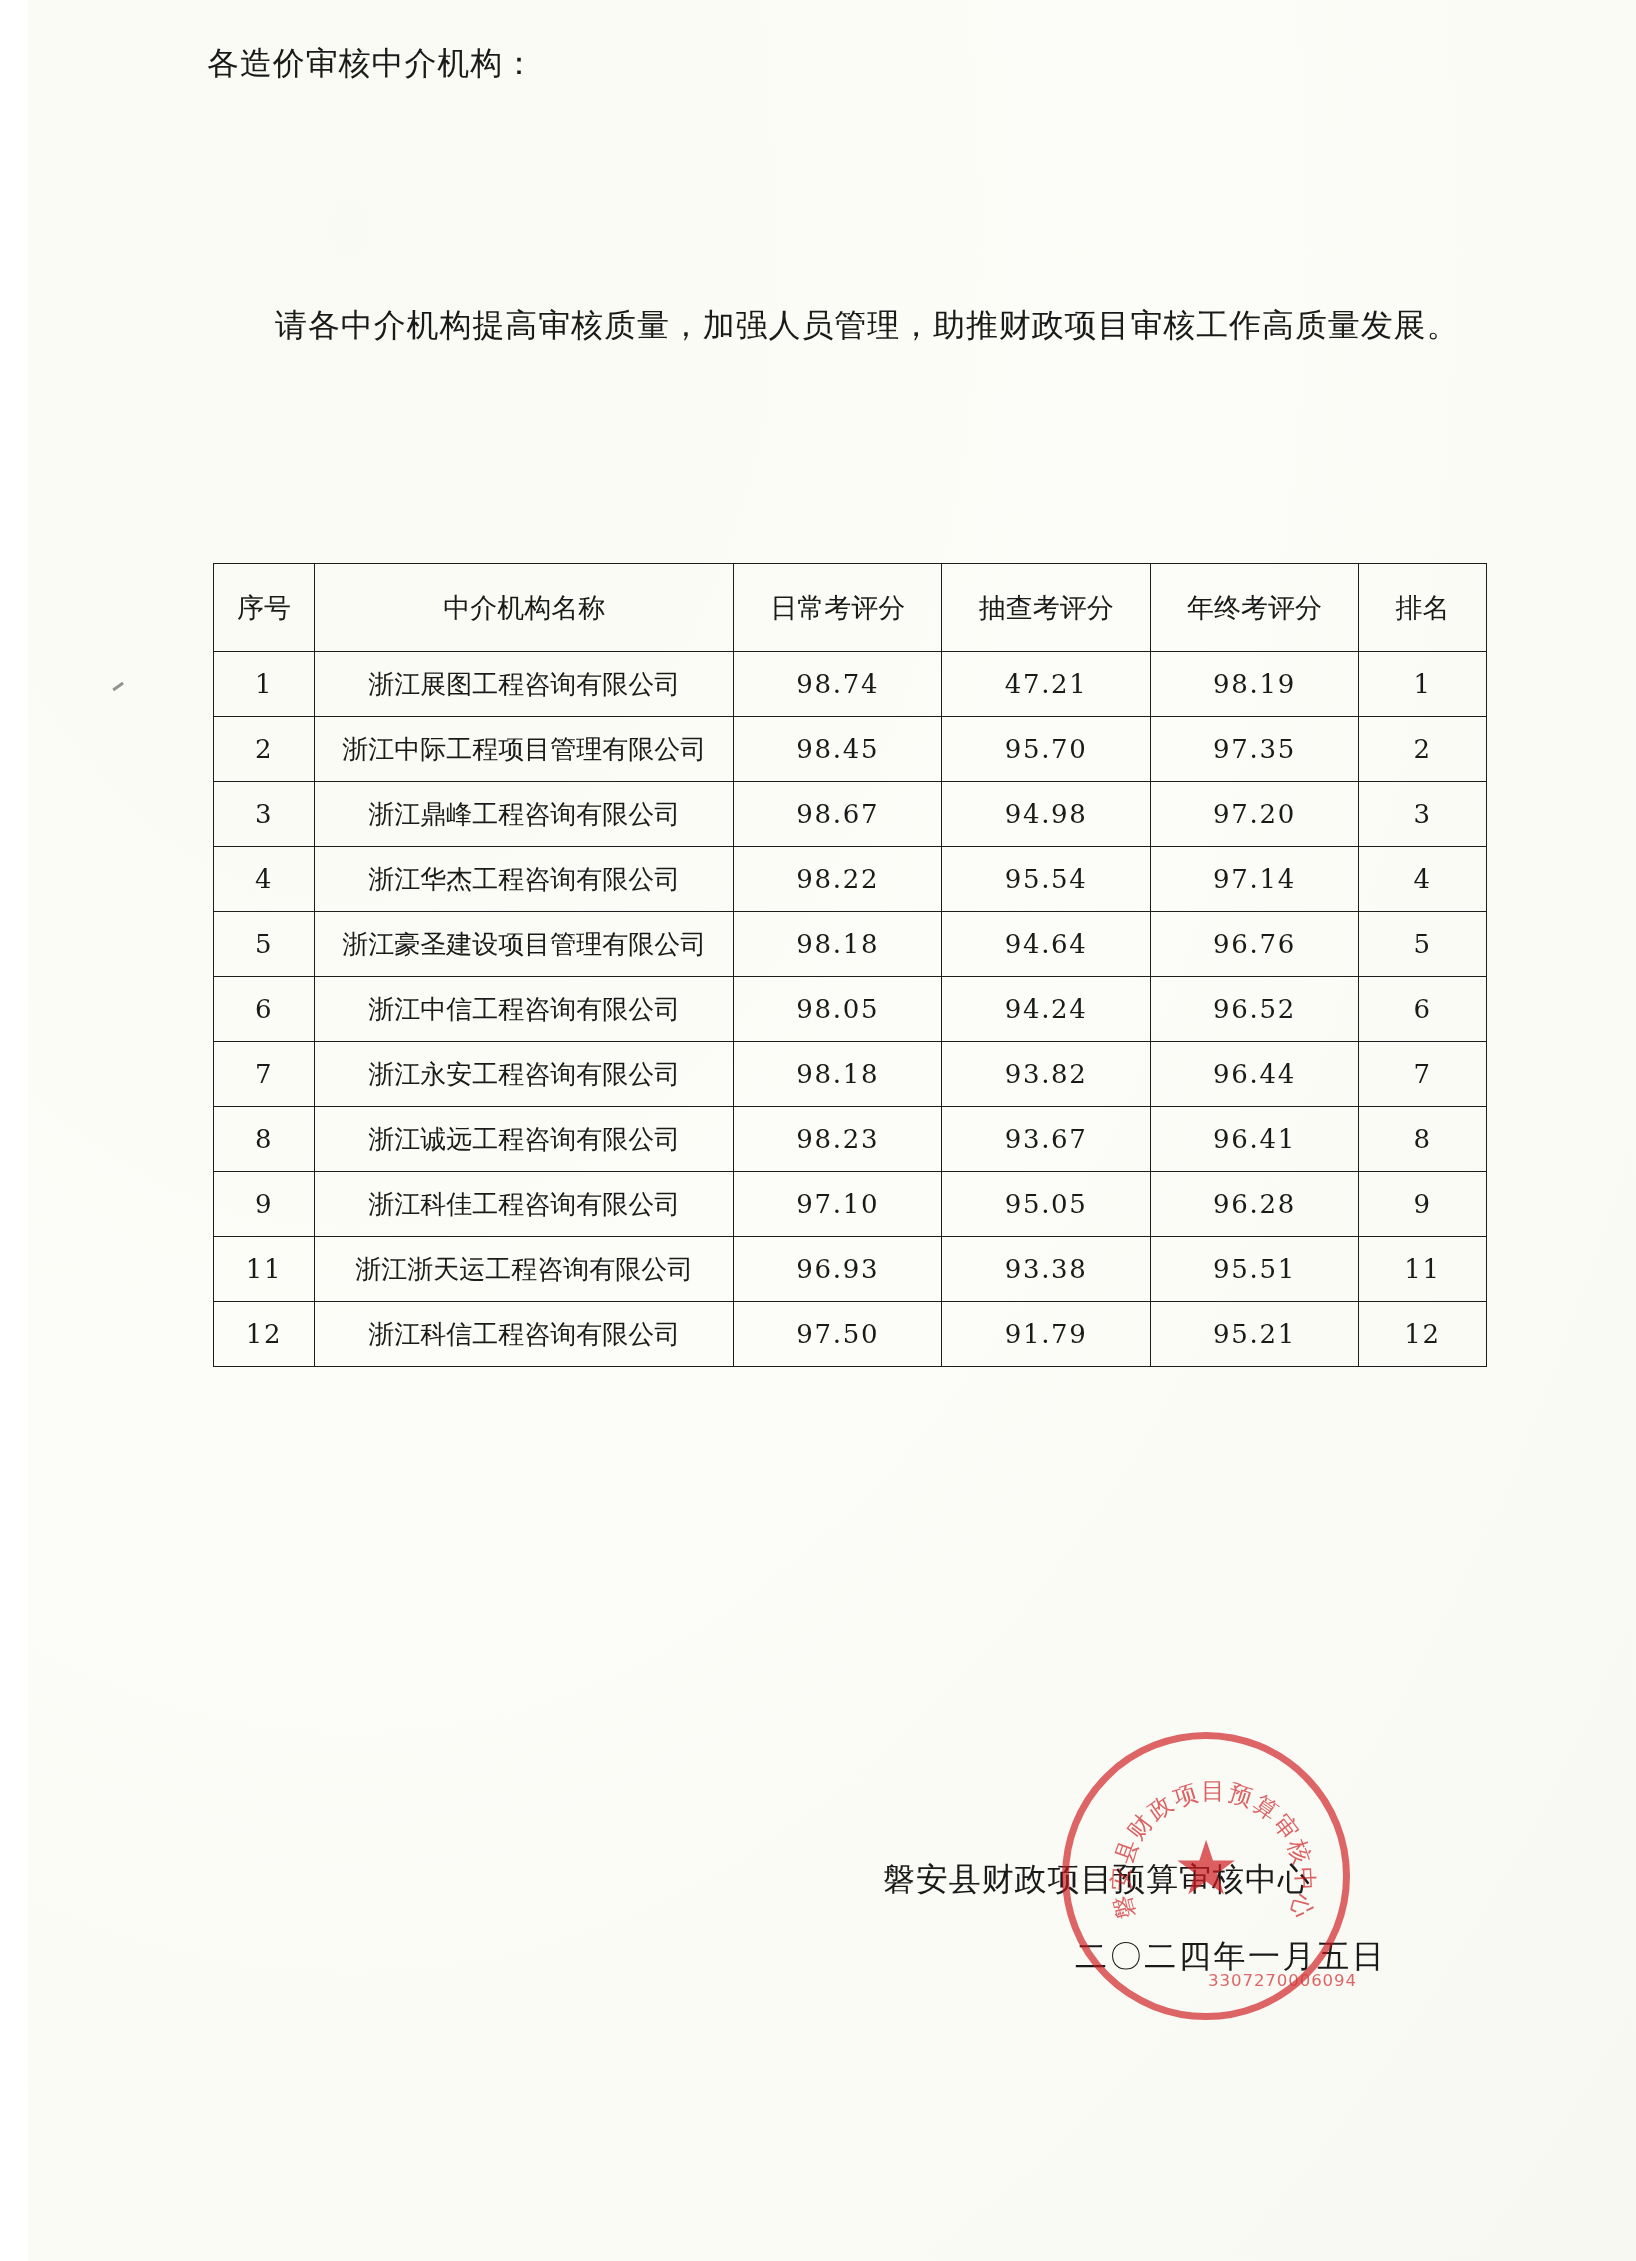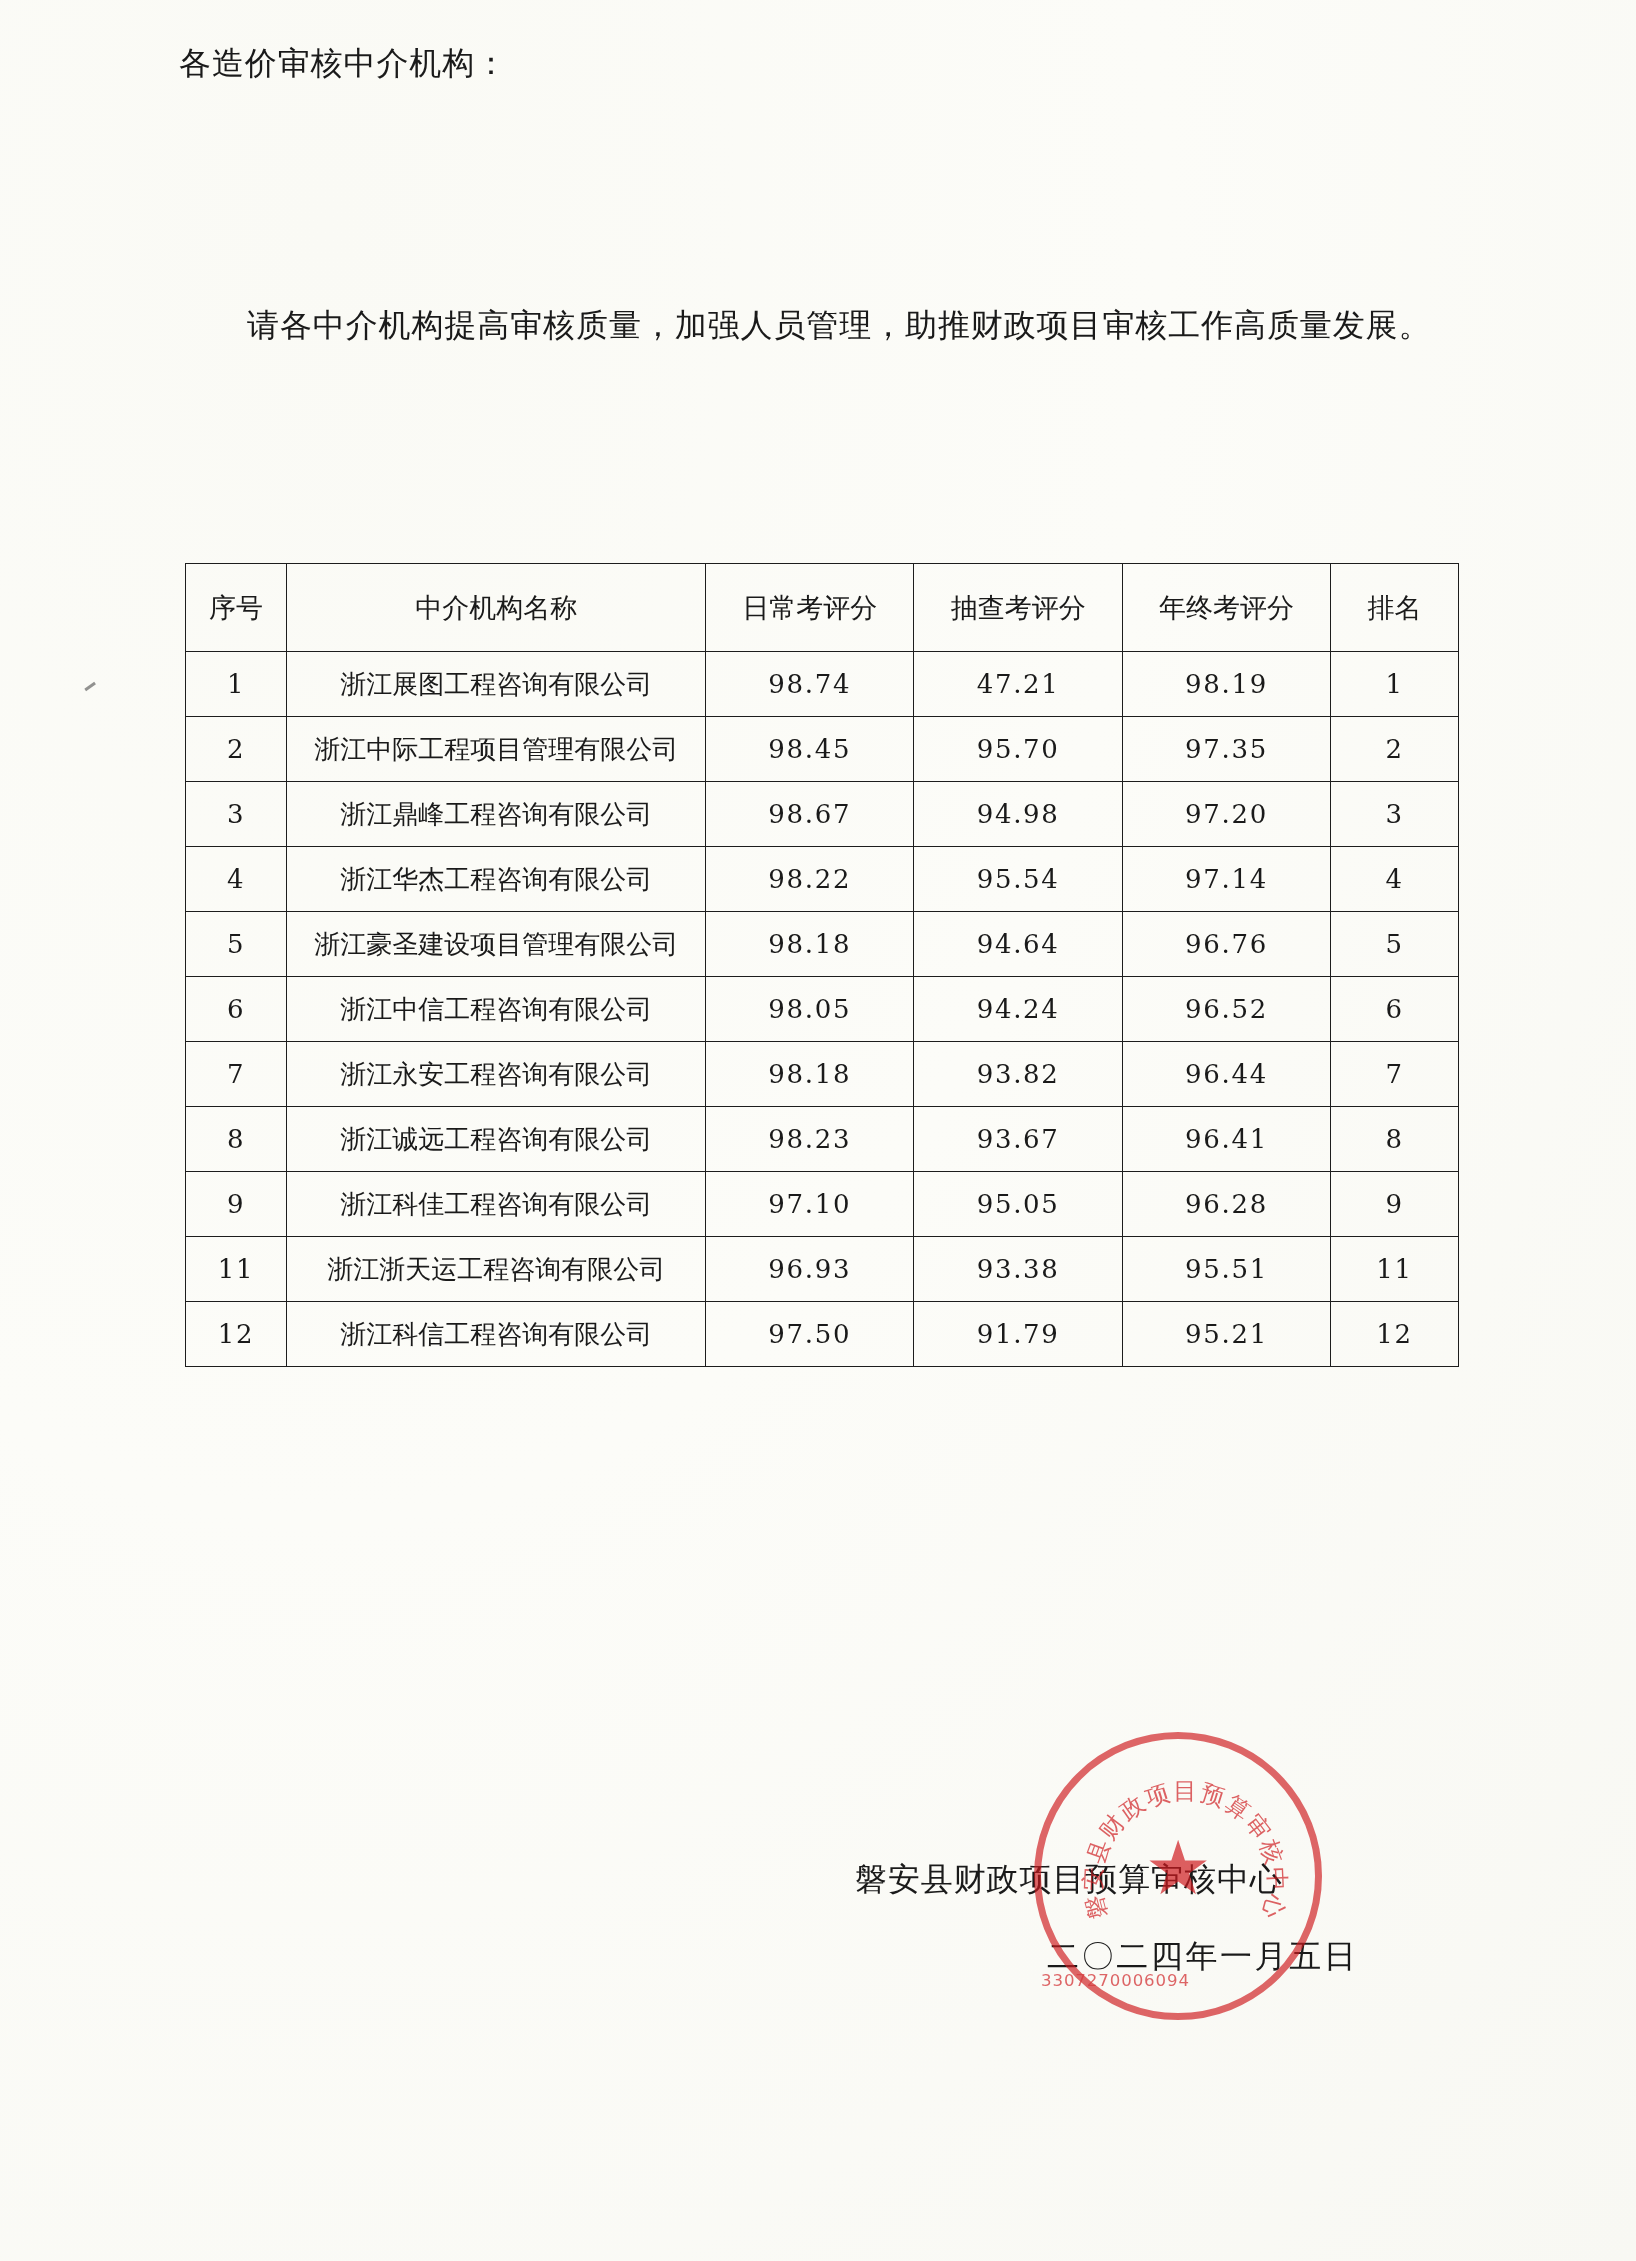--- a/index.html
+++ b/index.html
@@ -12,20 +12,21 @@
     height: 2261px;
     position: relative;
     font-family: "DejaVu Serif", "Liberation Serif", serif;
     color: #1a1a1a;
     overflow: hidden;
   }
   .page {
     position: absolute;
     inset: 0;
     background: #fdba74;
+    margin-left: 28px;
   }
   
   .paper-tint {
     position: absolute;
     inset: 0;
     background:
       radial-gradient(ellipse at 20% 10%, rgba(250,250,245,1) 0%, rgba(252,252,248,1) 45%, rgba(248,248,243,1) 100%);
     pointer-events: none;
   }
   .content {
@@ -151,21 +152,21 @@
     font-family: "DejaVu Sans", "Liberation Sans", sans-serif;
     font-size: 23.6px;
     color: rgba(206, 26, 30, 0.8);
     transform-origin: 0 0;
   }
   .seal-bottom-text {
     position: absolute;
     left: 0;
     bottom: 23px;
     width: 288px;
-    text-align: left;
+    text-align: right;
     font-family: "DejaVu Sans", "Liberation Sans", sans-serif;
     font-size: 16.6px;
     color: rgba(206, 26, 30, 0.78);
     letter-spacing: 0.9px;
   }
   .stray-mark {
     position: absolute;
     left: 84px;
     top: 685px;
     width: 12.2px;

